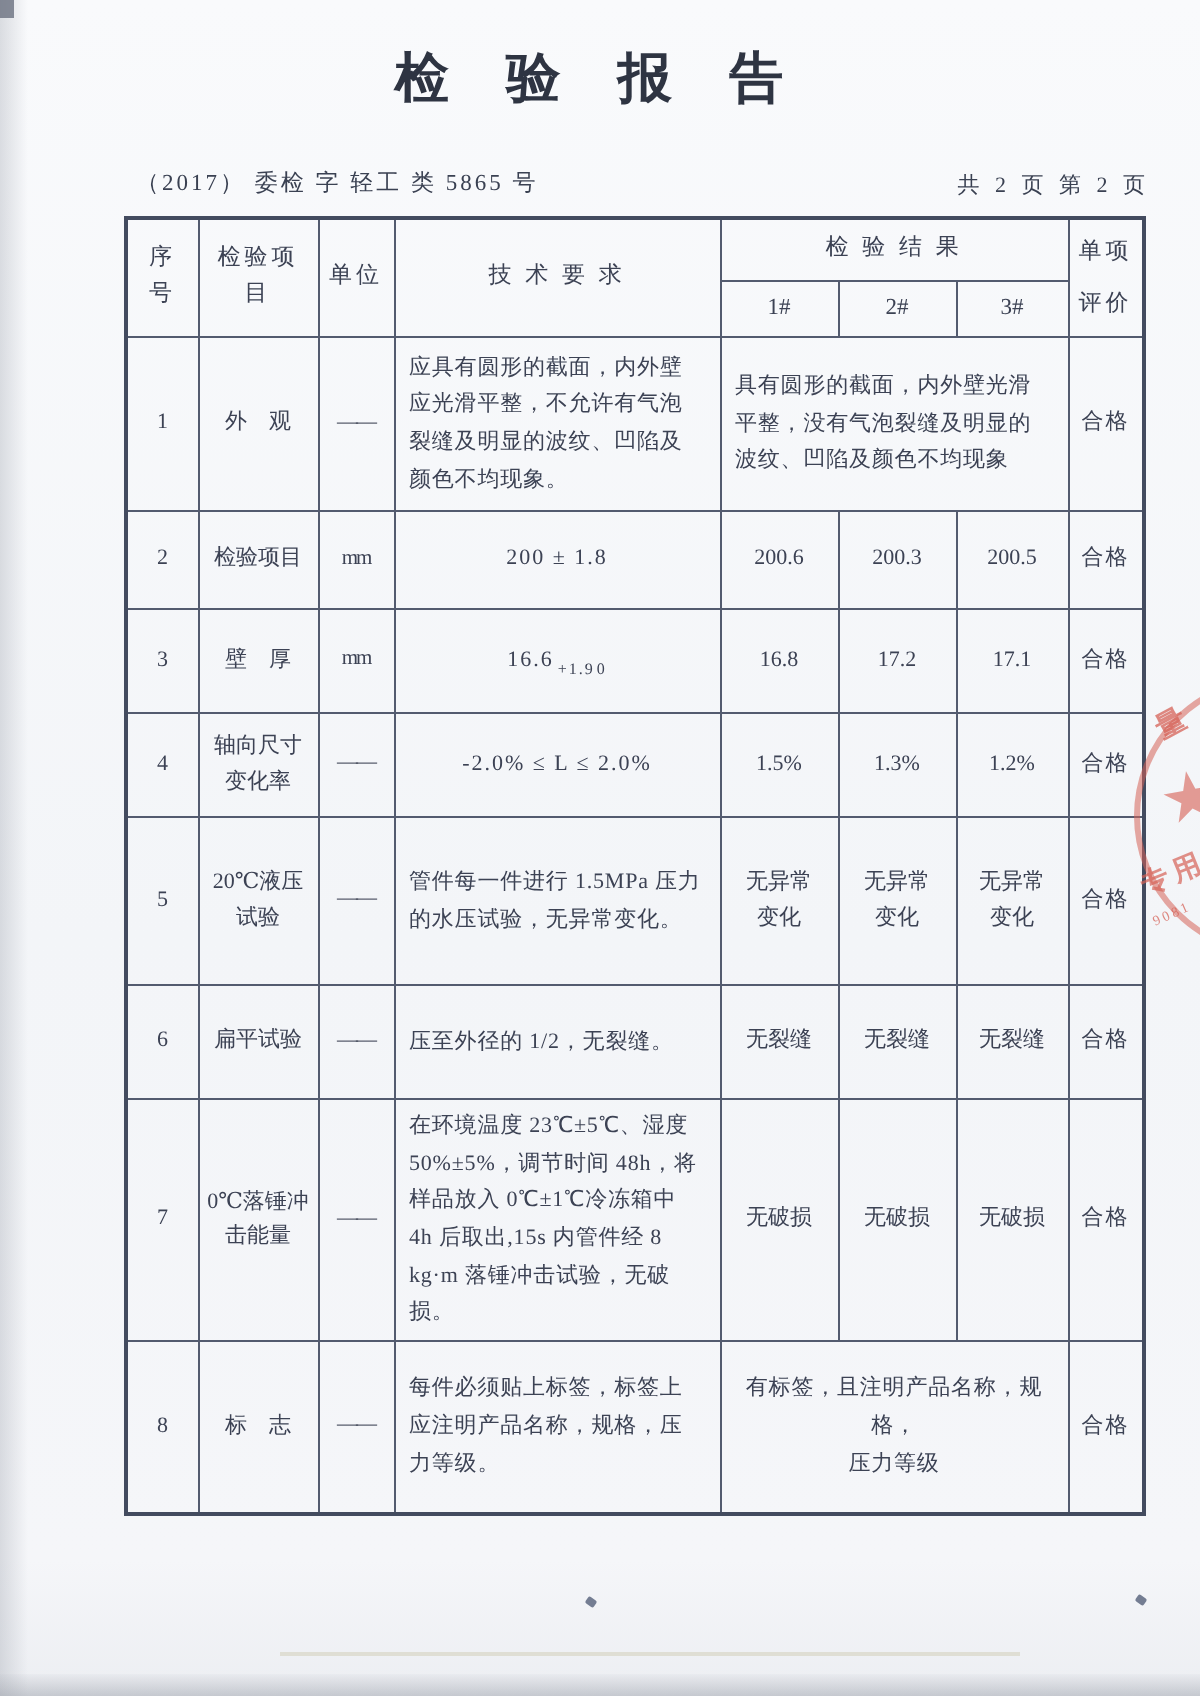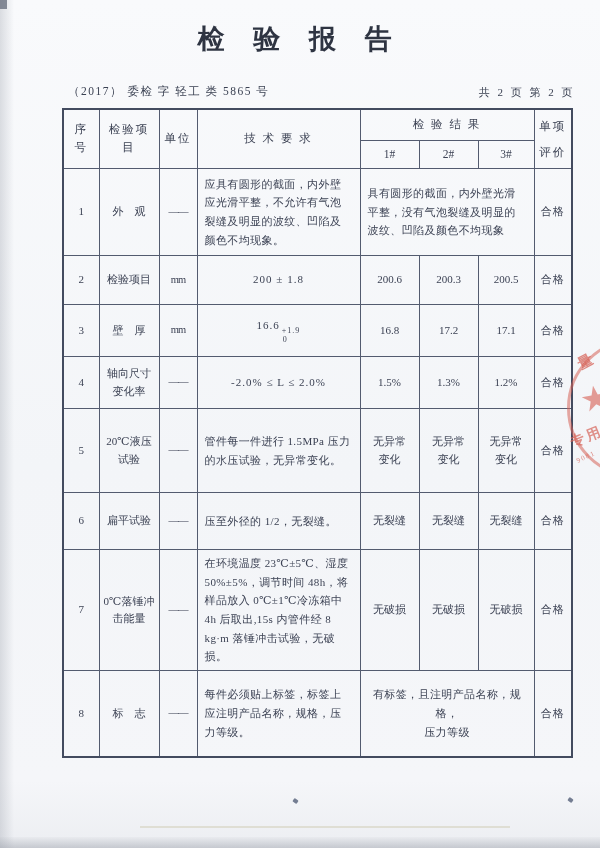--- a/index.html
+++ b/index.html
@@ -45,38 +45,38 @@
     border:1px solid #535b6f;
     font-weight:normal; color:#3c4254;
     padding:2px 4px; vertical-align:middle; text-align:center;
     font-size:11px; line-height:1.55;
     overflow:hidden;
   }
   .report th { font-size:11.5px; letter-spacing:2px; }
   th.hdr-top { height:26px; }
   th.hdr-sub { height:23px; letter-spacing:0; }
   .pre { white-space:pre-line; }
-  td.req { text-align:left; padding:3px 7px; line-height:1.7; letter-spacing:.4px; }
+  td.req { text-align:left; padding:3px 7px; line-height:1.7; letter-spacing:.4px;font-family:Liberation Serif, serif; }
   td.req-center { text-align:center; letter-spacing:1px; }
   td.result-merged { text-align:left; padding:3px 7px; line-height:1.7; letter-spacing:.4px; }
   td.result-merged.centered { text-align:center; }
   td.unit { font-family:"Liberation Serif","DejaVu Serif",serif; font-size:10.5px; letter-spacing:-1px; }
   td.eval { letter-spacing:1px; }
   th.eval-hdr { line-height:2.3; letter-spacing:2px; }
   tr.r1 td { height:80px; }
   tr.r2 td { height:44px; }
   tr.r3 td { height:47px; }
   tr.r4 td { height:47px; }
   tr.r5 td { height:77px; }
   tr.r6 td { height:50px; }
   tr.r7 td { height:114px; }
   tr.r8 td { height:79px; }
 
   .tol-stack {
-    display:inline-flex; flex-direction:column;
+    display:inline-flex; 
     font-size:8px; line-height:1.15; vertical-align:-4px;
     margin-left:2px; text-align:left;
   }
   .tol-stack .sub { padding-left:1px; }
 
   
   .stamp { position:absolute; left:556px; top:336px; width:160px; height:140px; pointer-events:none; }
   .stamp-ring {
     position:absolute; left:11px; top:2px; width:134px; height:134px;
     border:3px solid rgba(213,98,87,.55); border-radius:50%;

